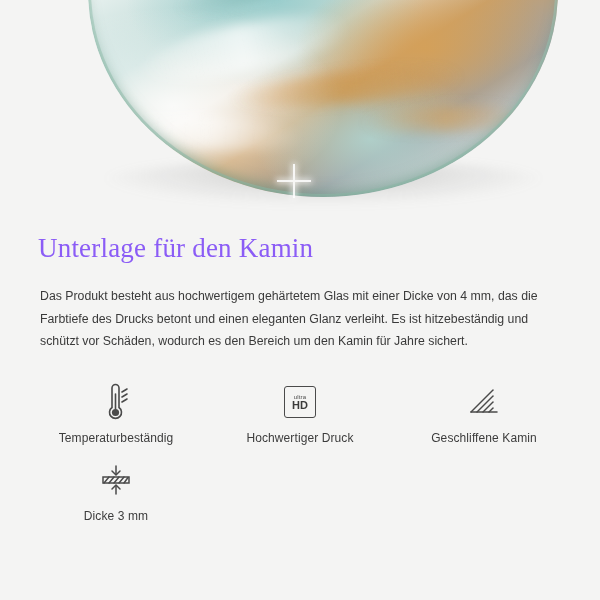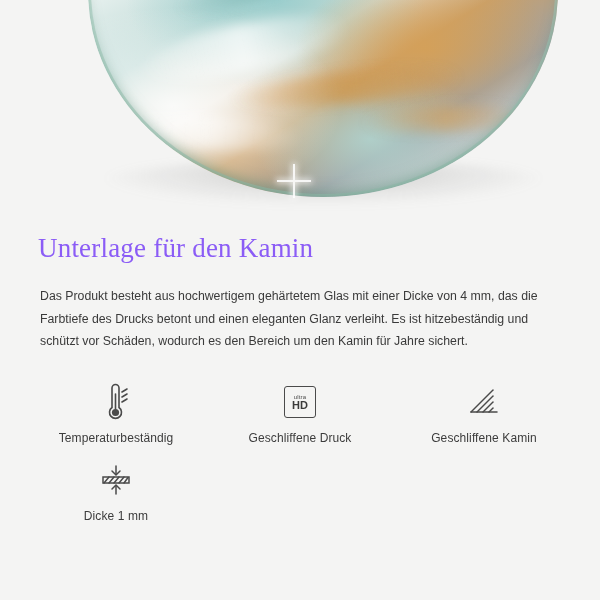--- a/index.html
+++ b/index.html
@@ -199,21 +199,21 @@
       <div class="cap">Temperaturbeständig</div>
     </div>
 
     <div class="feature">
       <div class="ico">
         <div class="ultrahd">
           <span class="u1">ultra</span>
           <span class="u2">HD</span>
         </div>
       </div>
-      <div class="cap">Geschliffene Druck</div>
+      <div class="cap">Hochwertiger Druck</div>
     </div>
 
 
 
     <div class="feature">
       <div class="ico">
         <svg width="34" height="32" viewBox="0 0 34 32">
           <g fill="none" stroke="#4a4a4a" stroke-width="1.5" stroke-linecap="round">
             <path d="M4 26 L26 4"></path>
             <path d="M4 26 H30"></path>
@@ -236,17 +236,17 @@
             <path d="M14 27 L18 23 L22 27"></path>
             <rect x="5" y="15" width="26" height="6"></rect>
             <line x1="6" y1="21" x2="11" y2="15"></line>
             <line x1="11" y1="21" x2="16" y2="15"></line>
             <line x1="16" y1="21" x2="21" y2="15"></line>
             <line x1="21" y1="21" x2="26" y2="15"></line>
             <line x1="26" y1="21" x2="30" y2="15.5"></line>
           </g>
         </svg>
       </div>
-      <div class="cap">Dicke 1 mm</div>
+      <div class="cap">Dicke 3 mm</div>
     </div>
 
   </div>
 </div>
 
 </body></html>

